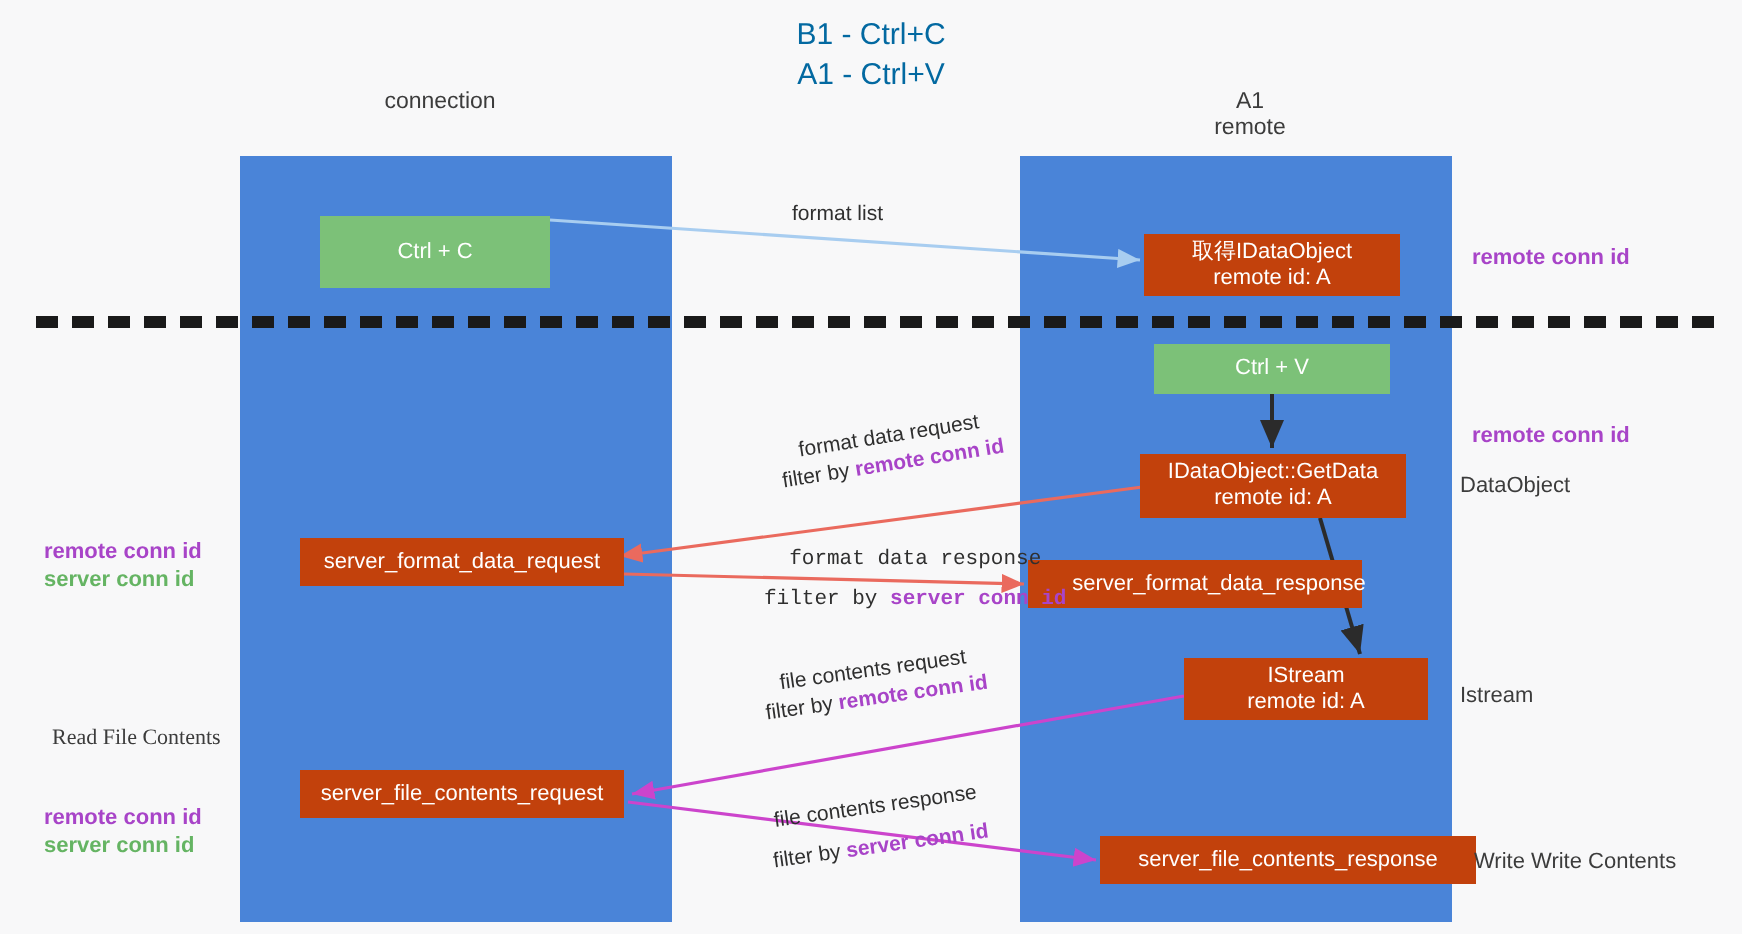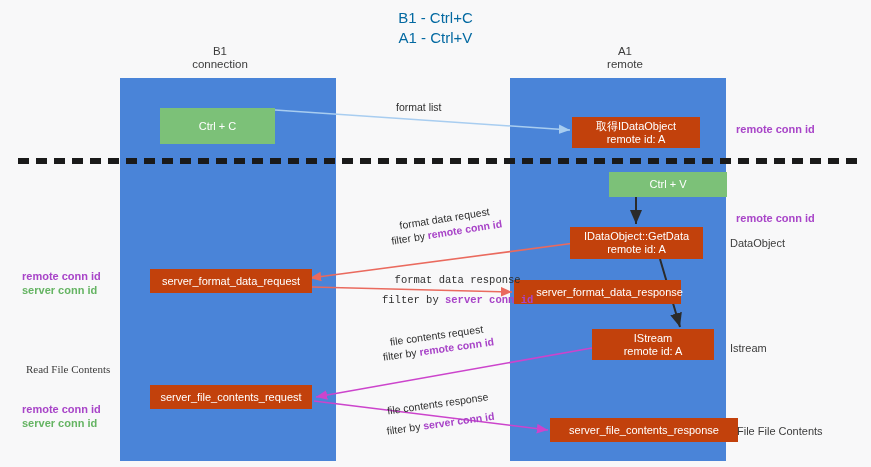--- a/index.html
+++ b/index.html
@@ -36,21 +36,20 @@
 <body>
 
 <div id="stage">
 
   <div class="title">
     <span>B1 - Ctrl+C</span>
     <span class="l2">A1 - Ctrl+V</span>
   </div>
 
   <div class="lane-head" style="left:140px;top:45px;width:160px;">
-    <div>B1</div>
     <div>connection</div>
   </div>
   <div class="lane-head" style="left:545px;top:45px;width:160px;">
     <div>A1</div>
     <div>remote</div>
   </div>
 
   <div class="lane" style="left:120px;top:78px;width:216px;height:383px;"></div>
   <div class="lane" style="left:510px;top:78px;width:216px;height:383px;"></div>
 
@@ -89,21 +88,21 @@
 
   <div class="node green" style="left:160px;top:108px;width:115px;height:36px;">
     <span>Ctrl + C</span>
   </div>
 
   <div class="node orange" style="left:572px;top:117px;width:128px;height:31px;">
     <span>取得IDataObject</span>
     <span class="sub">remote id: A</span>
   </div>
 
-  <div class="node green" style="left:577px;top:172px;width:118px;height:25px;margin-left:32px;">
+  <div class="node green" style="left:577px;top:172px;width:118px;height:25px;">
     <span>Ctrl + V</span>
   </div>
 
   <div class="node orange" style="left:570px;top:227px;width:133px;height:32px;">
     <span>IDataObject::GetData</span>
     <span class="sub">remote id: A</span>
   </div>
 
   <div class="node orange" style="left:150px;top:269px;width:162px;height:24px;">
     <span>server_format_data_request</span>
@@ -145,21 +144,21 @@
 
   <div class="arrow-label rot-up2" style="left:383px;top:404px;">
     <div>file contents response</div>
     <div style="margin-top:6px;"><span>filter by </span><span class="purple">server conn id</span></div>
   </div>
 
   <div class="side purple" style="left:736px;top:122px;">remote conn id</div>
   <div class="side purple" style="left:736px;top:211px;">remote conn id</div>
   <div class="side dark" style="left:730px;top:236px;">DataObject</div>
   <div class="side dark" style="left:730px;top:341px;">Istream</div>
-  <div class="side dark" style="left:737px;top:424px;">File File Contents</div>
+  <div class="side dark" style="left:737px;top:424px;">Write Write Contents</div>
 
   <div class="side purple" style="left:22px;top:269px;">remote conn id</div>
   <div class="side greenlbl" style="left:22px;top:283px;">server conn id</div>
 
   <div class="side dark" style="left:26px;top:362px;font-family:Liberation Serif, serif;">Read File Contents</div>
   <div class="side purple" style="left:22px;top:402px;">remote conn id</div>
   <div class="side greenlbl" style="left:22px;top:416px;">server conn id</div>
 
 </div>
 

